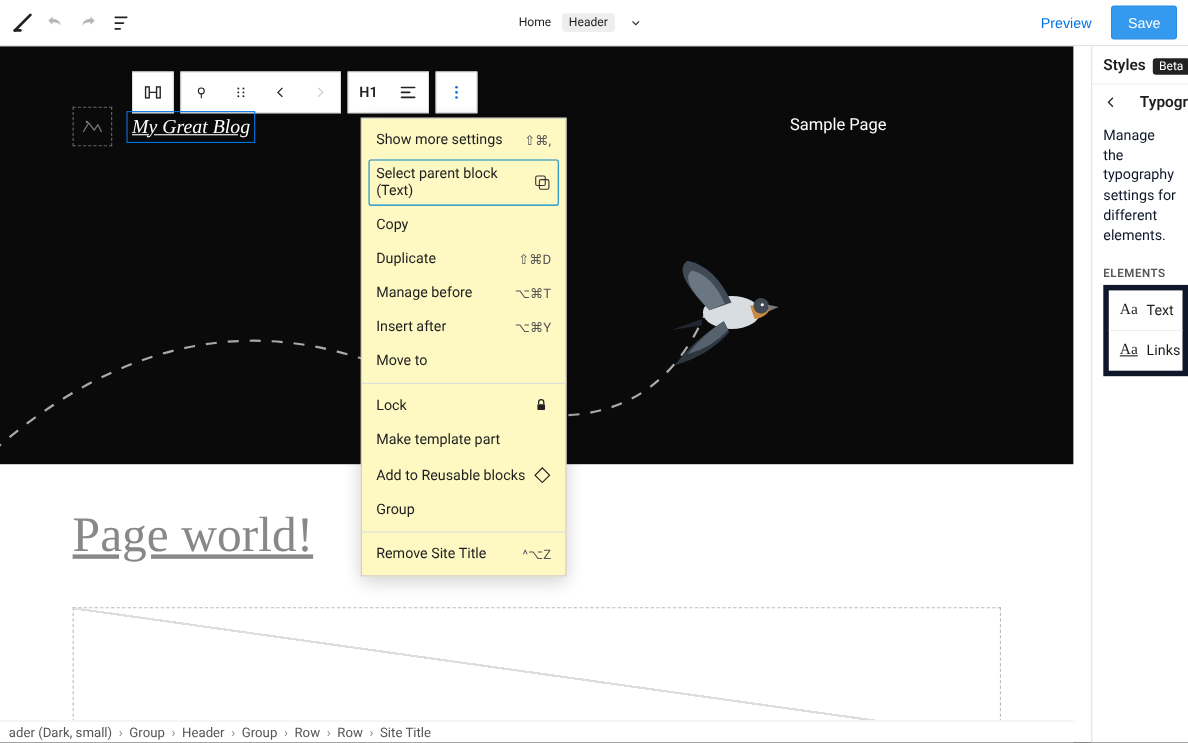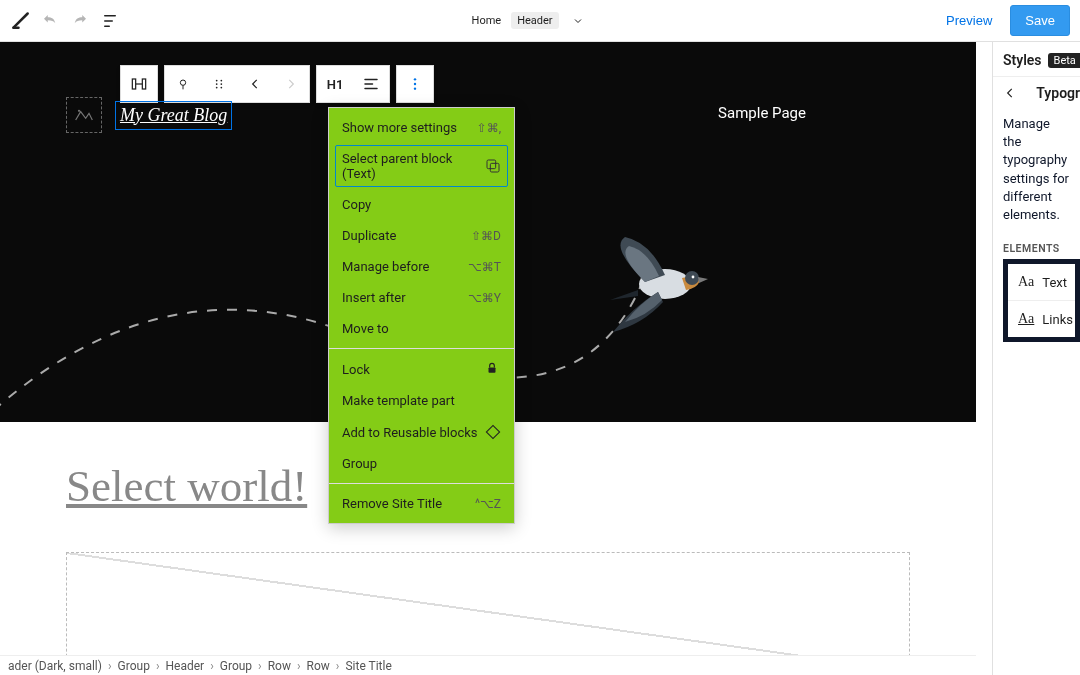--- a/index.html
+++ b/index.html
@@ -50,21 +50,21 @@
 
 
 .dashed-path { position:absolute; top:170px; left:-50px; width:900px; height:240px; }
 
 
 .post-title { font-family: Georgia, serif; font-size: 45px; color:#888; font-weight: 400; text-decoration: underline; margin: 38px 0 0 66px; }
 .img-placeholder { margin: 40px 66px 0; height: 120px; border: 1px dashed #bbb; position:relative; }
 .img-placeholder::before { content:""; position:absolute; inset:0; background: linear-gradient(to top right, transparent calc(50% - 1px), #ddd calc(50% - 1px), #ddd calc(50% + 1px), transparent calc(50% + 1px)); }
 
 
-.cmenu { position:absolute; top: 65px; left: 328px; width: 187px; background:#84cc16; border:1px solid #ccc; box-shadow: 0 4px 16px rgba(0,0,0,.2); font-size: 13px; }
+.cmenu { position:absolute; top: 65px; left: 328px; width: 187px; background:#fef9c3; border:1px solid #ccc; box-shadow: 0 4px 16px rgba(0,0,0,.2); font-size: 13px; }
 .cm-section { padding: 4px 0; }
 .cm-item { padding: 7px 12px; display:flex; align-items:center; justify-content:space-between; cursor:pointer; border: 1.5px solid transparent; }
 .cm-item.focused { border-color: #0088cc; border-radius:2px; margin:2px 6px; padding:5px 6px; }
 .cm-sc { color:#555; font-size:12px; }
 .cm-sep { border-top:1px solid #ddd; }
 .cm-icon { width:16px; height:16px; }
 
 
 .sidebar { position: absolute; top: 42px; right: 0; width: 88px; bottom: 0; border-left: 1px solid #e0e0e0; background: #fff; overflow:hidden; }
 .sb-head { display:flex; align-items:center; gap:6px; padding: 10px 10px 8px; }
@@ -213,21 +213,21 @@
       <path d="M108 55 l10 2 -9 4 z" fill="#7a7a7a"></path>
       <path d="M55 60 q-35 -35 -20 -45 q25 5 40 38 z" fill="#3f4a54"></path>
       <path d="M55 60 q-28 -28 -16 -36 q18 4 30 30 z" fill="#6a7681"></path>
       <path d="M68 70 q-25 15 -45 40 q30 -8 50 -30 z" fill="#2e3740"></path>
       <path d="M68 70 q-18 11 -33 30 q22 -6 37 -22 z" fill="#55616c"></path>
       <path d="M48 68 l-28 10 28 -4 z" fill="#1f262d"></path>
       <circle cx="103" cy="55" r="1.4" fill="#fff"></circle>
     </svg>
   </div>
 
-  <h1 class="post-title">Select world!</h1>
+  <h1 class="post-title">Page world!</h1>
   <div class="img-placeholder"></div>
 
   <div class="cmenu">
     <div class="cm-section">
       <div class="cm-item">
         <span>Show more settings</span>
         <span class="cm-sc">⇧⌘,</span>
       </div>
       <div class="cm-item focused">
         <span>Select parent block (Text)</span>

